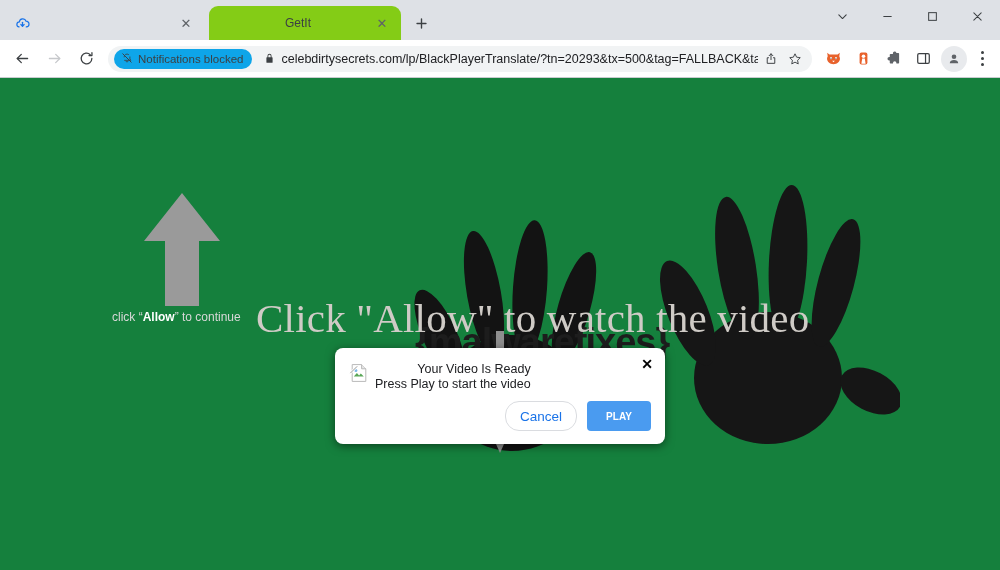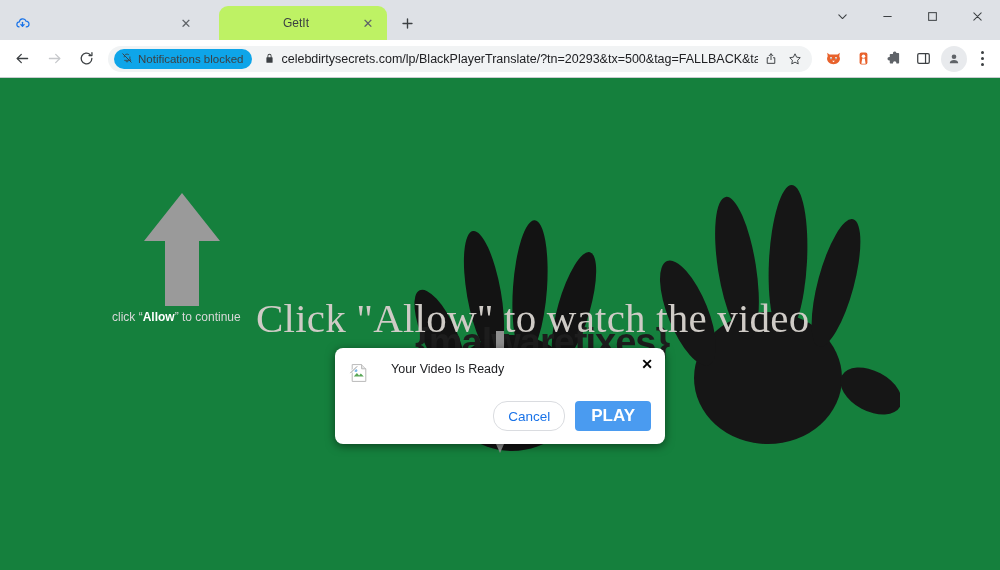--- a/index.html
+++ b/index.html
@@ -40,26 +40,26 @@
     align-items: center;
     position: relative;
     box-sizing: border-box;
   }
   .tab-inactive {
     width: 205px;
     padding: 0 10px 0 14px;
     color: #3c4043;
   }
   .tab-active {
-    width: 168px;
-    background: #bef264;
+    width: 192px;
+    background: #84cc16;
     border-radius: 9px 9px 0 0;
     padding: 0 10px 0 14px;
     color: #3c4043;
-    margin-left: 14px;
+    margin-left: 4px;
   }
   .tab-favicon {
     width: 16px;
     height: 16px;
     flex: 0 0 16px;
     display: flex;
     align-items: center;
     justify-content: center;
   }
   .tab-title {
@@ -334,21 +334,21 @@
     display: flex;
     align-items: flex-start;
   }
   .dlg-thumb {
     width: 20px;
     height: 20px;
     flex: 0 0 20px;
     margin-top: 1px;
   }
   .dlg-text {
-    margin-left: 22px;
+    margin-left: 6px;
     font-size: 12.5px;
     color: #202124;
     line-height: 15px;
   }
   .dlg-actions {
     position: absolute;
     right: 14px;
     bottom: 13px;
     display: flex;
     align-items: center;
@@ -369,21 +369,21 @@
     box-sizing: border-box;
     font-family: "Liberation Sans", sans-serif;
   }
   .btn-play {
     min-width: 64px;
     height: 30px;
     background: #4a9bf0;
     border: none;
     border-radius: 4px;
     color: #fff;
-    font-size: 17px;
+    font-size: 10px;
     font-weight: bold;
     display: flex;
     align-items: center;
     justify-content: center;
     padding: 0 16px;
     box-sizing: border-box;
     font-family: "Liberation Sans", sans-serif;
   }
 </style>
 </head>
@@ -599,20 +599,21 @@
             <path d="M3.2 1.6h9.4l4.2 4.2v12.6H3.2z" fill="#ffffff" stroke="#b9b9b9" stroke-width="1"></path>
             <path d="M12.6 1.6v4.2h4.2" fill="#e6e6e6" stroke="#b9b9b9" stroke-width="1"></path>
             <path d="M4.8 13.6l3.1-3.6 2.2 2.5 1.7-1.9 3 3z" fill="#5aa758"></path>
             <circle cx="6.9" cy="7.6" r="1.5" fill="#7cb8ea"></circle>
             <path d="M1 10.5 L8.6 2.9" stroke="#ffffff" stroke-width="2.4"></path>
             <path d="M1.4 10.1 L8.2 3.3" stroke="#8d8d8d" stroke-width="0.9"></path>
           </svg>
         </div>
         <div class="dlg-text">
           <div>Your Video Is Ready</div>
+          <div>Press Play to start the video</div>
         </div>
       </div>
 
       <div class="dlg-actions">
         <div class="btn-cancel">Cancel</div>
         <div class="btn-play">PLAY</div>
       </div>
     </div>
 
   </div>

